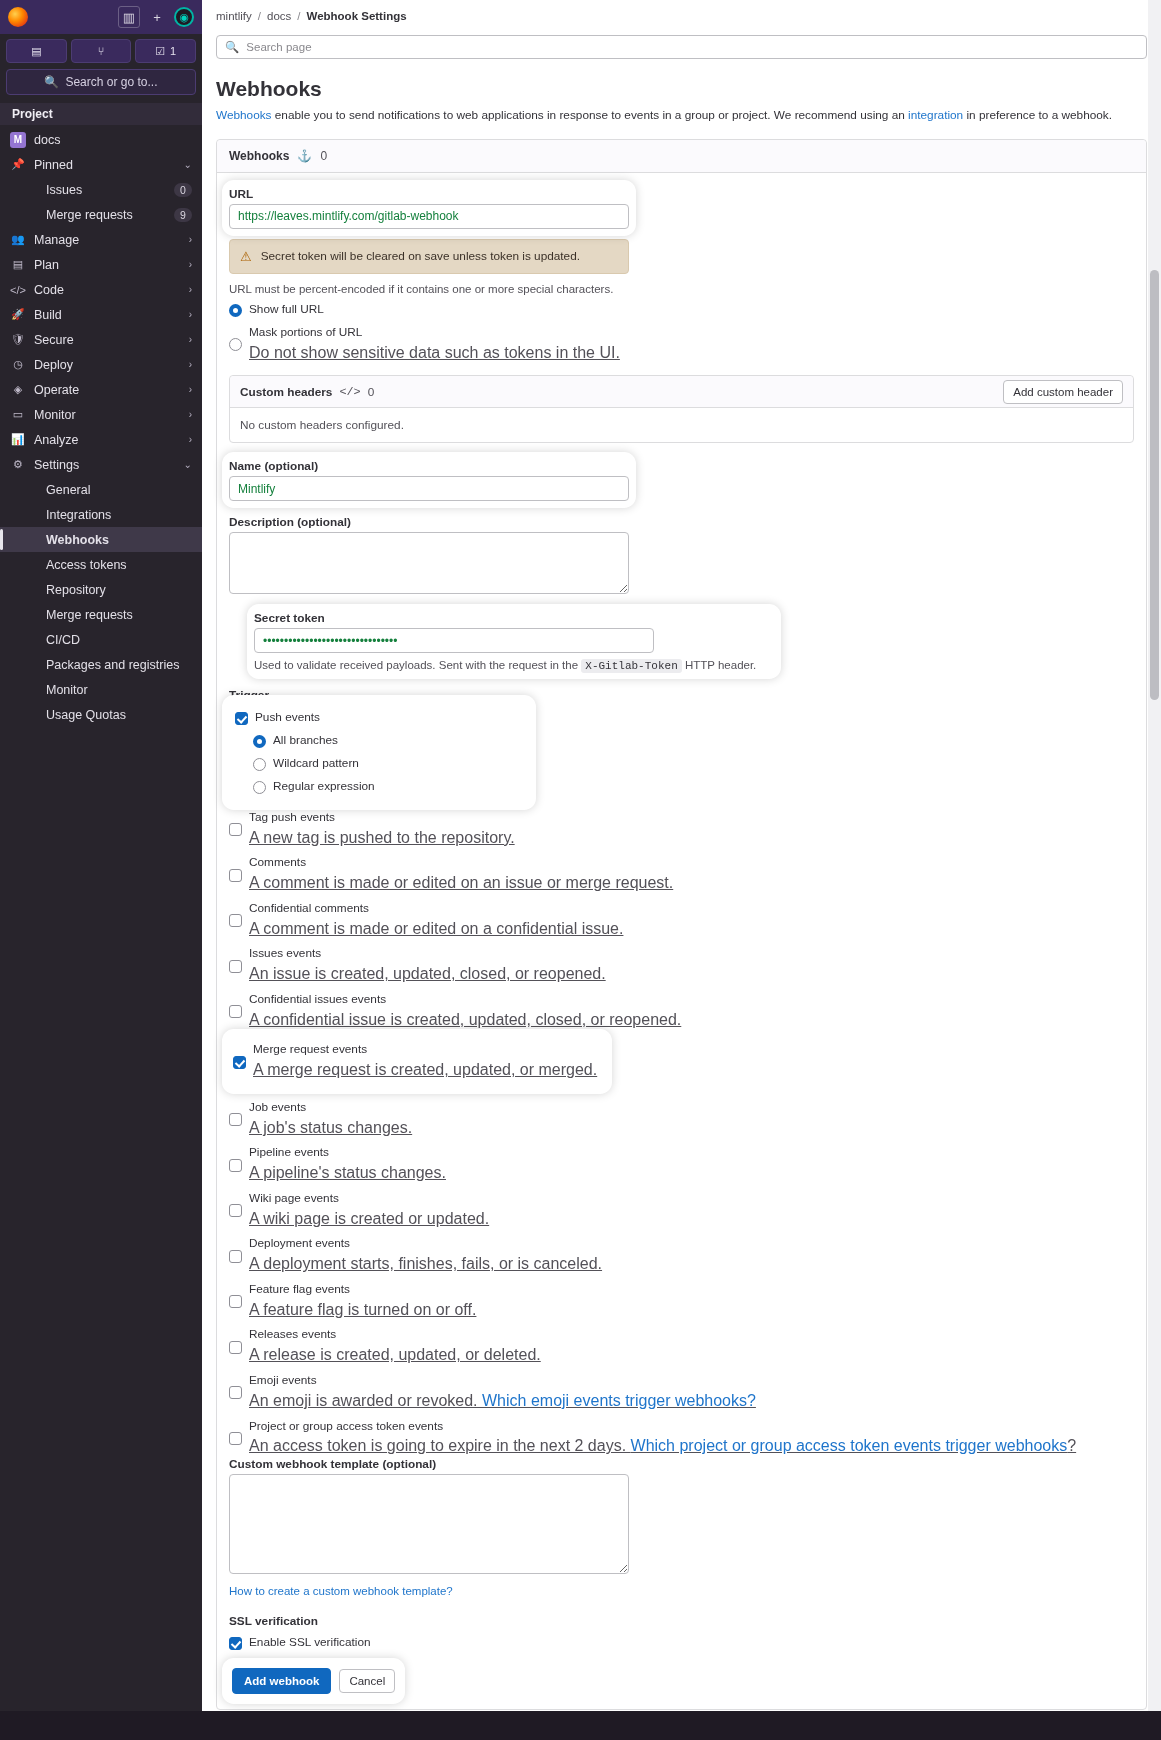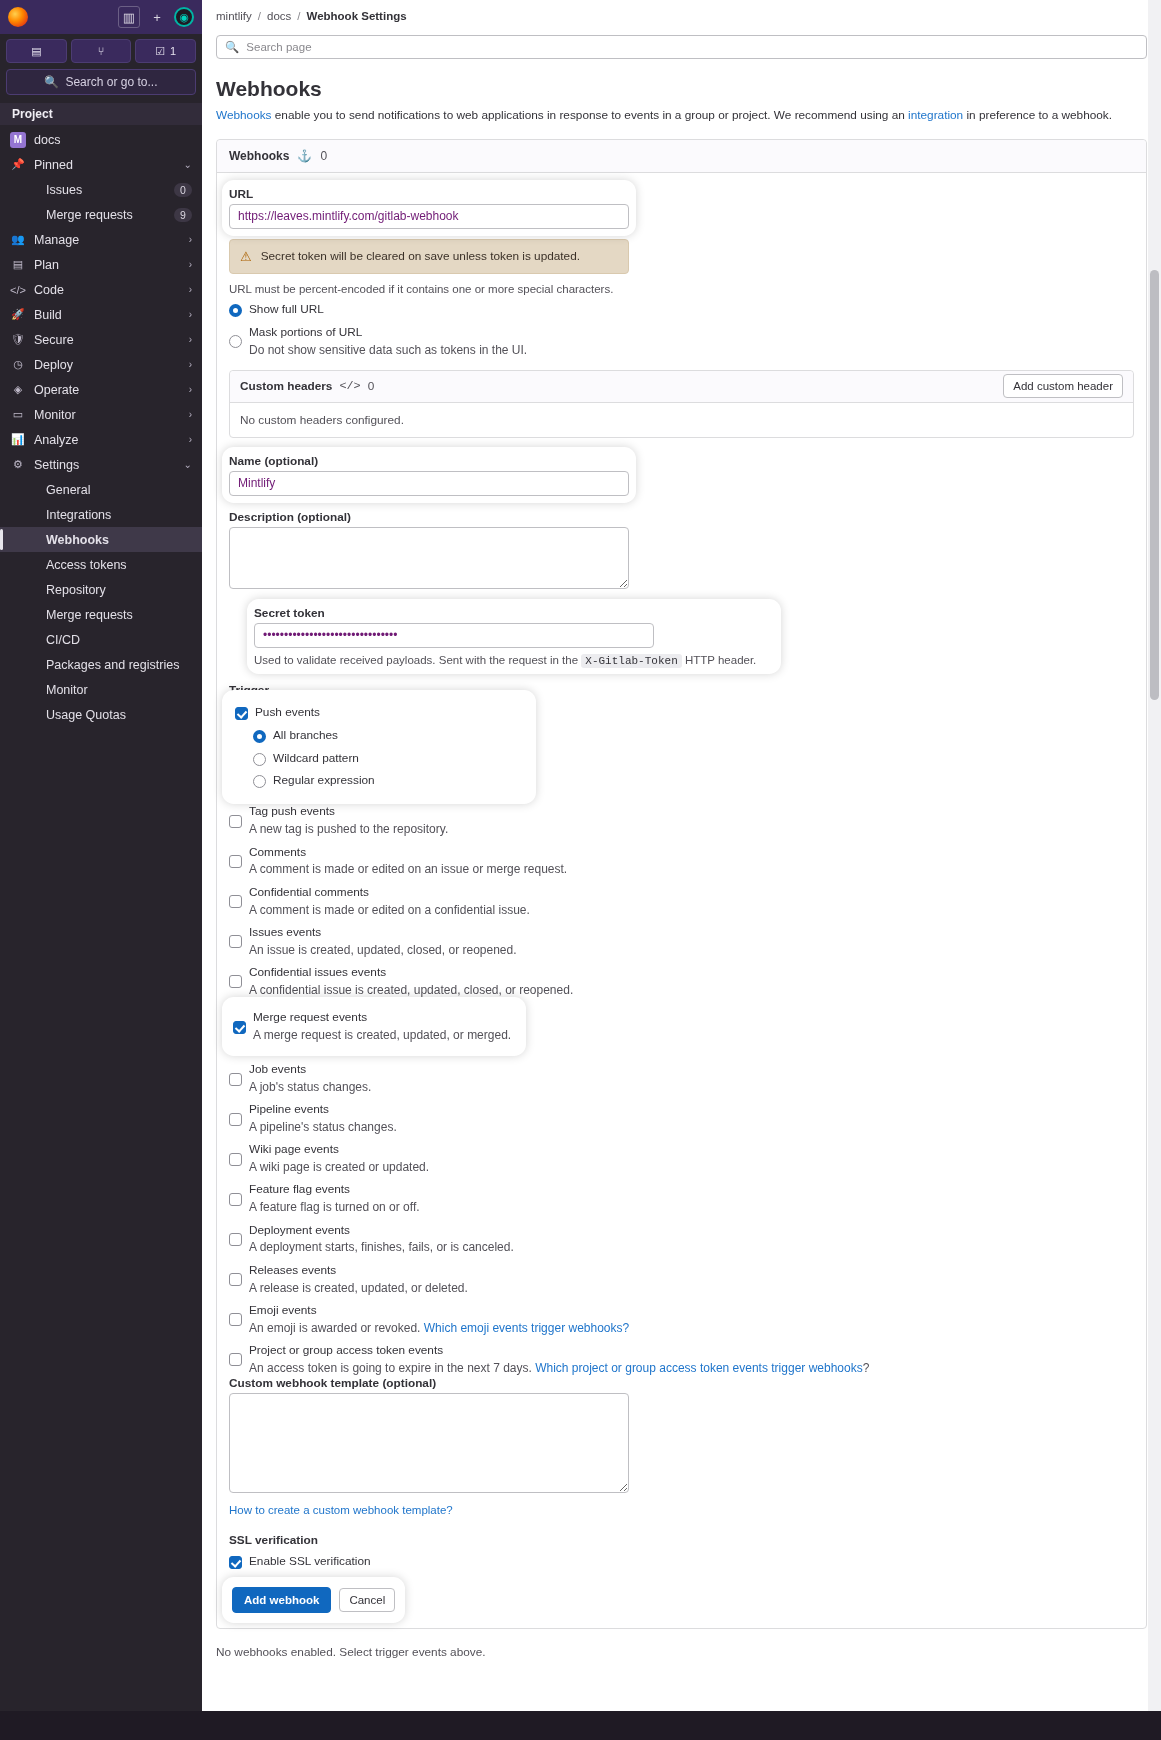--- a/index.html
+++ b/index.html
@@ -209,21 +209,21 @@
     color: #333238;
   }
   input.txt, textarea.txt {
     width: 400px;
     height: 25px;
     border: 1px solid #bfbfc3;
     border-radius: 4px;
     padding: 0 8px;
     font-size: 12px;
     font-family: "Liberation Sans", sans-serif;
-    color: #701a75;
+    color: #15803d;
     background: #fff;
   }
   textarea.txt { height: 62px; padding: 6px 8px; resize: vertical; }
 
   .alert-warn {
     width: 400px;
     margin-top: 10px;
     background: #e4d8c4;
     border: 1px solid #d9c9ae;
     border-radius: 4px;
@@ -258,21 +258,21 @@
   .chk.on::after {
     content: "";
     position: absolute;
     left: 3px; top: 1px;
     width: 4px; height: 7px;
     border: solid #fff;
     border-width: 0 2px 2px 0;
     transform: rotate(42deg);
   }
   .rl { font-size: 11.8px; color: #333238; line-height: 1.35; }
-  .rl .sub { display: block; color: #535158; font-size: 12px; margin-top: 1px; }
+  .rl .sub { display: block; color: #535158; font-size: 16px; margin-top: 1px; text-decoration: underline; }
 
   .inner-card {
     border: 1px solid #dcdcde;
     border-radius: 4px;
     margin-top: 12px;
   }
   .inner-head {
     height: 32px;
     background: #fbfafd;
     border-bottom: 1px solid #dcdcde;
@@ -679,30 +679,30 @@
               <span class="chk"></span>
               <span class="rl">
                 <span>Wiki page events</span>
                 <span class="sub">A wiki page is created or updated.</span>
               </span>
             </div>
 
             <div class="check-row">
               <span class="chk"></span>
               <span class="rl">
+                <span>Deployment events</span>
+                <span class="sub">A deployment starts, finishes, fails, or is canceled.</span>
+              </span>
+            </div>
+
+            <div class="check-row">
+              <span class="chk"></span>
+              <span class="rl">
                 <span>Feature flag events</span>
                 <span class="sub">A feature flag is turned on or off.</span>
-              </span>
-            </div>
-
-            <div class="check-row">
-              <span class="chk"></span>
-              <span class="rl">
-                <span>Deployment events</span>
-                <span class="sub">A deployment starts, finishes, fails, or is canceled.</span>
               </span>
             </div>
 
             <div class="check-row">
               <span class="chk"></span>
               <span class="rl">
                 <span>Releases events</span>
                 <span class="sub">A release is created, updated, or deleted.</span>
               </span>
             </div>
@@ -715,21 +715,21 @@
                   <span>An emoji is awarded or revoked. </span><a class="link" href="#">Which emoji events trigger webhooks?</a>
                 </span>
               </span>
             </div>
 
             <div class="check-row">
               <span class="chk"></span>
               <span class="rl">
                 <span>Project or group access token events</span>
                 <span class="sub">
-                  <span>An access token is going to expire in the next 7 days. </span><a class="link" href="#">Which project or group access token events trigger webhooks</a><span>?</span>
+                  <span>An access token is going to expire in the next 2 days. </span><a class="link" href="#">Which project or group access token events trigger webhooks</a><span>?</span>
                 </span>
               </span>
             </div>
           </div>
 
           
           <div style="">
             <label class="fld">Custom webhook template (optional)</label>
             <textarea class="txt" style="height: 100px;"></textarea>
             <div style="margin-top:6px;">

